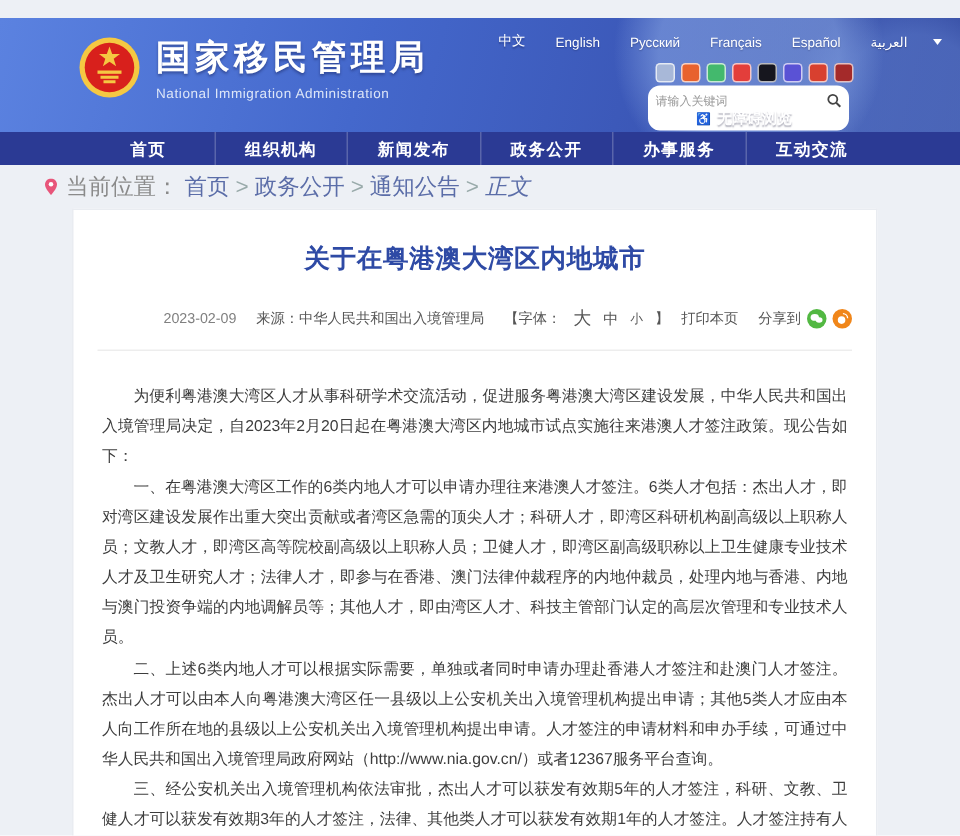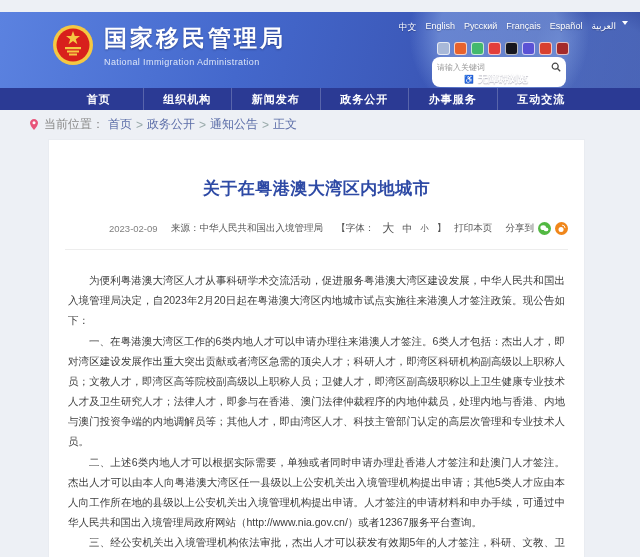--- a/index.html
+++ b/index.html
@@ -20,21 +20,21 @@
       radial-gradient(circle at 95% 80%, rgba(90,120,200,.6) 0 50px, rgba(90,120,200,0) 80px),
       linear-gradient(104deg, #5b82e0 0%, #4468cc 38%, #3a55b4 72%, #32489e 100%);
     margin-top: 12px;
   }
   .logo-wrap { position: absolute; left: 52px; top: 11px; display: flex; align-items: center; }
   .emblem { width: 42px; height: 42px; flex: 0 0 auto; }
   .logo-text { margin-left: 10px; }
   .logo-cn { color: #fff; font-size: 23px; font-weight: bold; letter-spacing: 3px; text-shadow: 0 1px 2px rgba(0,0,40,.35); }
   .logo-en { color: #dde6f8; font-size: 9px; letter-spacing: .4px; margin-top: 3px; }
 
-  .langs { position: absolute; top: 9px; right: 12px; display: flex; gap: 9px; }
+  .langs { position: absolute; top: 9px; right: 12px; display: flex; align-items: center; gap: 20px; }
   .lang-item { color: #fff; font-size: 9px; cursor: pointer; text-shadow: 0 1px 1px rgba(0,0,40,.3); }
   .chevron { width: 0; height: 0; border-left: 3px solid transparent; border-right: 3px solid transparent; border-top: 4px solid #fff; margin-left: -3px; }
 
   .socials { position: absolute; top: 30px; left: 437px; display: flex; gap: 4px; }
   .social { width: 13px; height: 13px; border-radius: 3px; border: 1px solid rgba(255,255,255,.7); cursor: pointer; }
 
   .search-pill {
     position: absolute; top: 45px; left: 432px;
     width: 134px; height: 14px; background: #fff; border-radius: 8px;
     display: flex; align-items: flex-end; padding: 15px 5px;
@@ -53,32 +53,32 @@
   
   .nav { height: 22px; background: #2b3a94; display: flex; align-items: stretch; padding: 0 55px; }
   .nav-item {
     flex: 1; color: #fff; font-size: 11px; font-weight: bold;
     display: flex; align-items: center; justify-content: center;
     border-left: 1px solid rgba(255,255,255,.22); cursor: pointer; letter-spacing: 1px;
   }
   .nav-item:first-child { border-left: none; }
 
   
-  .breadcrumb { height: 29px; display: flex; align-items: center; padding-left: 30px; font-size: 12px; color: #8a8a8a; gap: 4px; background: #edf0f5; }
+  .breadcrumb { height: 29px; display: flex; align-items: center; padding-left: 30px; font-size: 15px; color: #8a8a8a; gap: 4px; background: #edf0f5; }
   .crumb-link { color: #5b6da8; cursor: pointer; }
-  .crumb-current { color: #5b6da8; }
+  .crumb-current { color: #5b6da8; font-style: italic; }
   .crumb-sep { color: #9aa; }
   .pin { width: 8px; height: 11px; margin-right: 2px; flex: 0 0 auto; }
 
   
   .card {
     width: 537px; margin-left: 48px; background: #fff; min-height: 430px;
     border: 1px solid #e9ecf1; border-bottom: none; padding-bottom: 24px;
   }
-  .article-title { color: #2e4aa5; font-size: 17px; font-weight: bold; text-align: center; line-height: 1.95; margin-top: 32px; letter-spacing: .5px; }
+  .article-title { color: #2e4aa5; font-size: 17px; font-weight: bold; text-align: center; line-height: 1.95; margin-top: 16px; letter-spacing: .5px; }
   .meta { display: flex; align-items: center; justify-content: space-between; margin-top: 15px; padding: 0 16px 0 60px; font-size: 9.5px; color: #666; }
   .meta-date { color: #808080; }
   .meta-source { color: #555; }
   .meta-tools { display: flex; align-items: center; color: #555; gap: 8px; }
   .fs-large { font-size: 12px; cursor: pointer; }
   .fs-medium { font-size: 10px; cursor: pointer; }
   .fs-small { font-size: 8.5px; cursor: pointer; }
   .print { margin-left: 0; cursor: pointer; color: #555; }
   .share-wrap { display: flex; align-items: center; gap: 4px; }
   .share-label { color: #555; }

